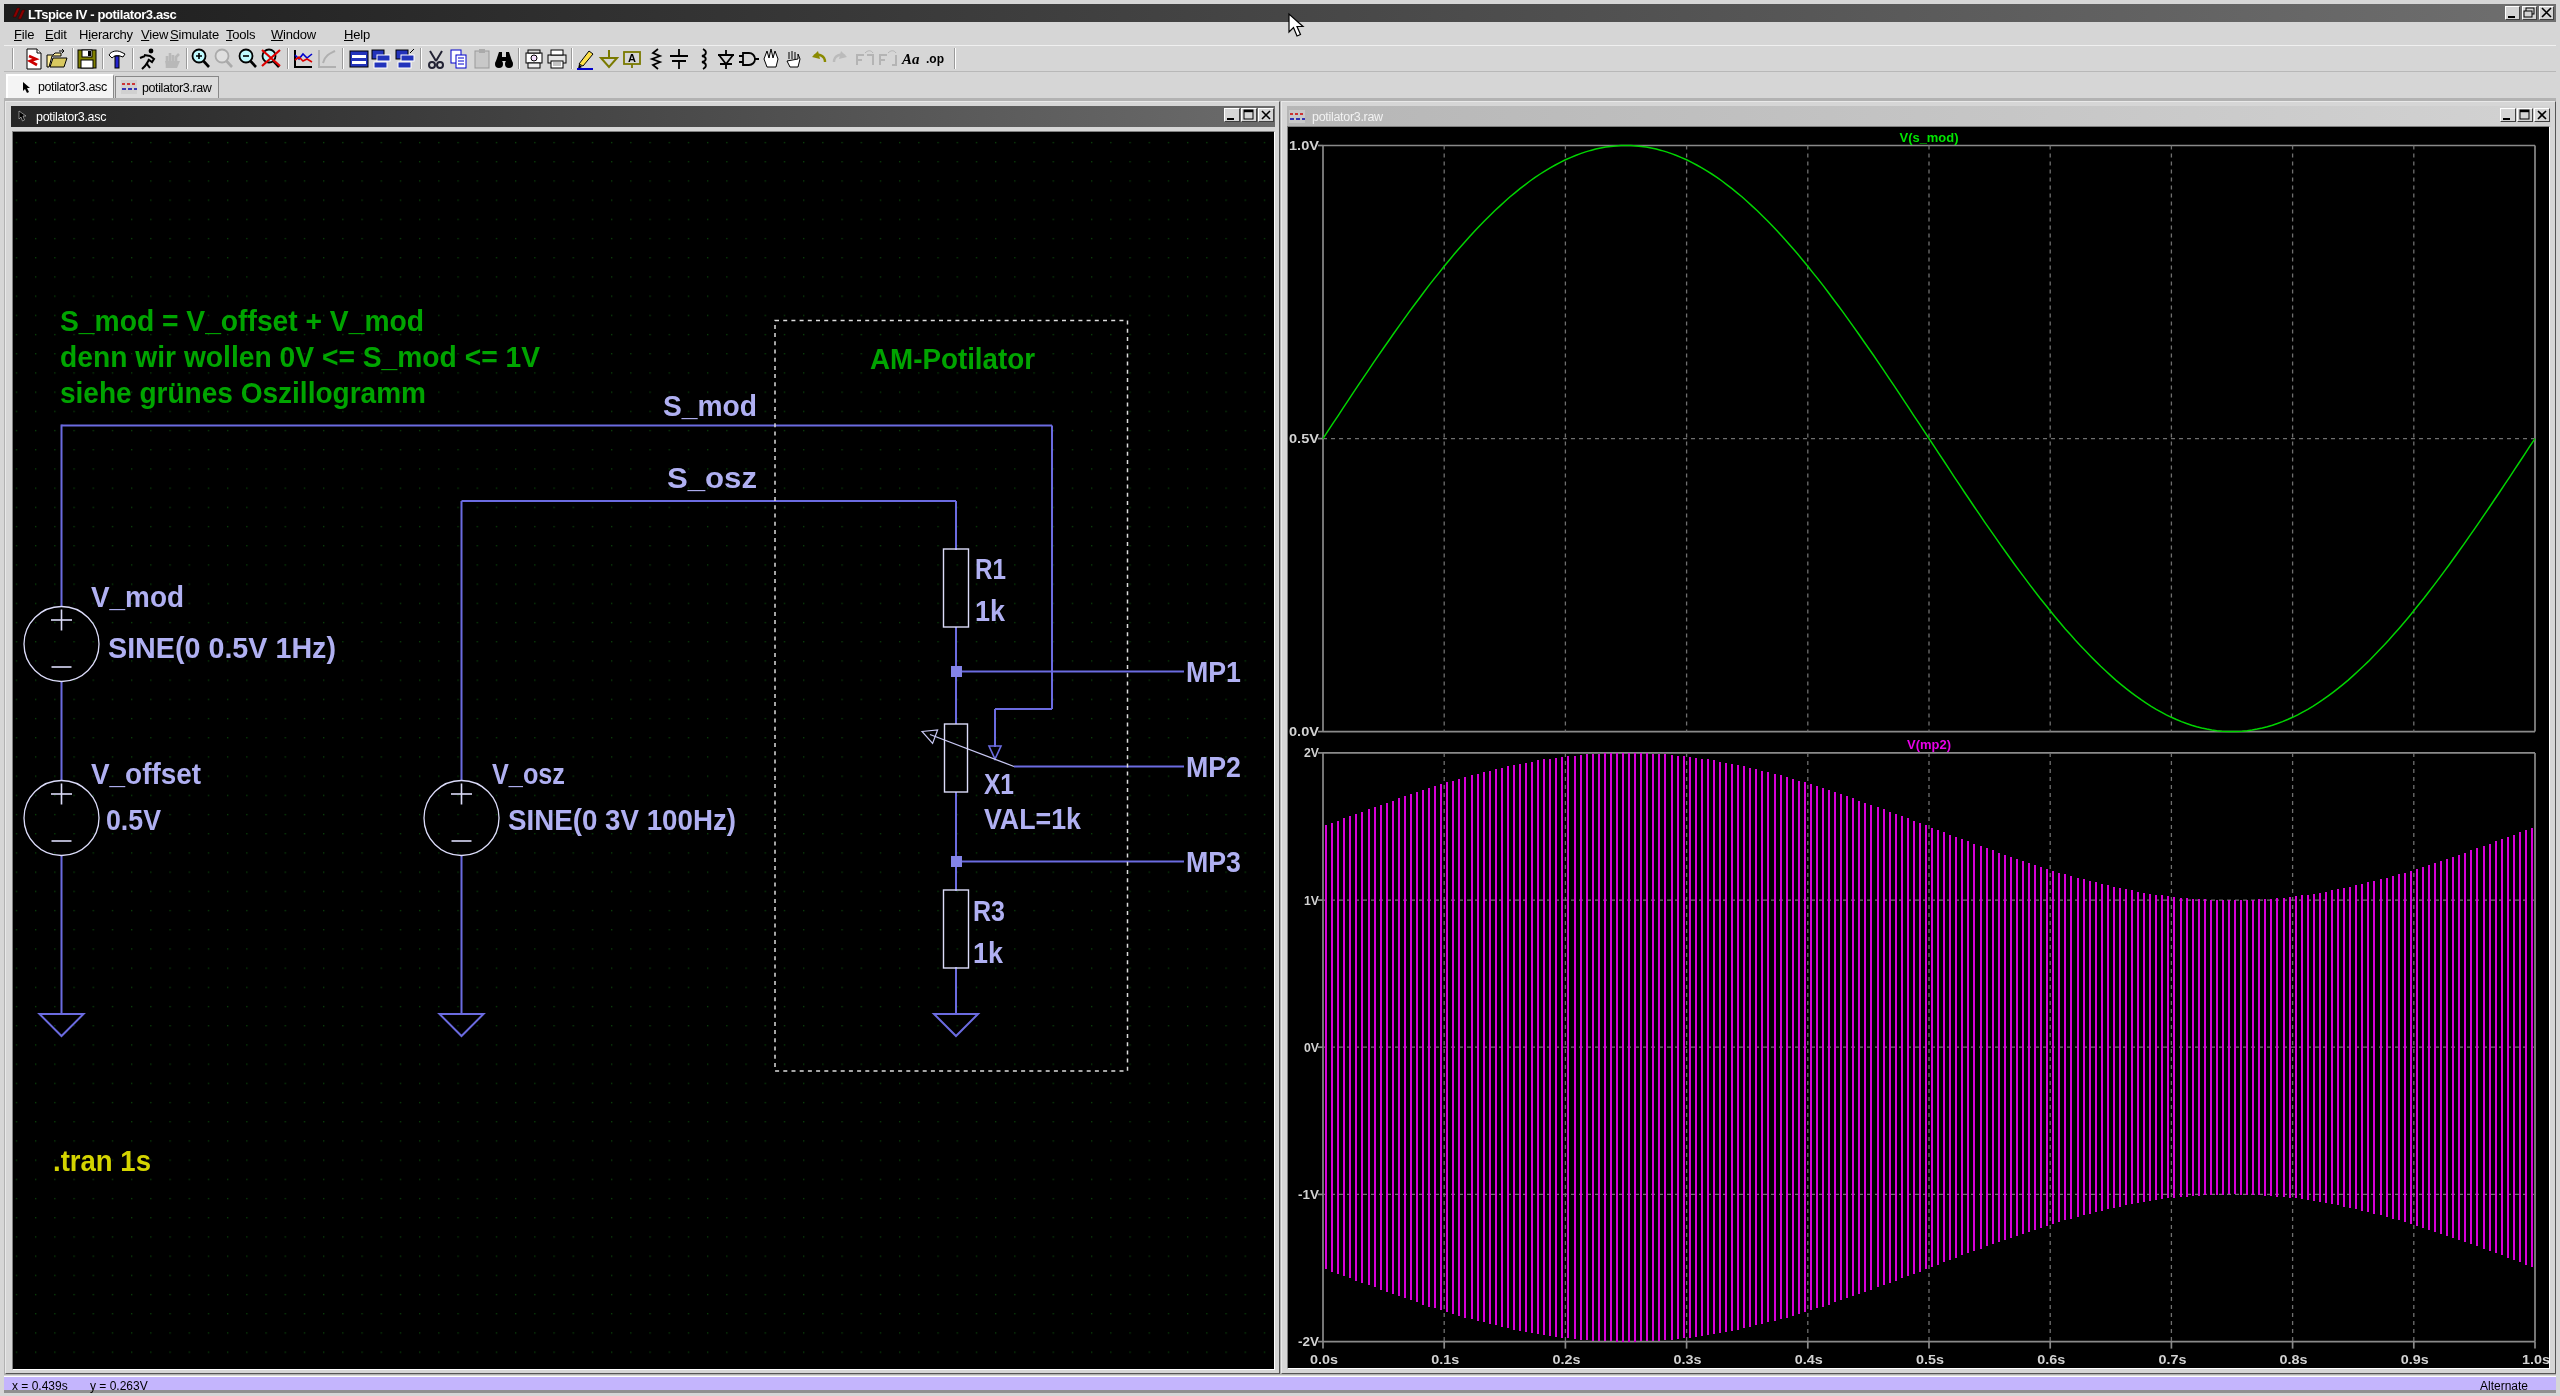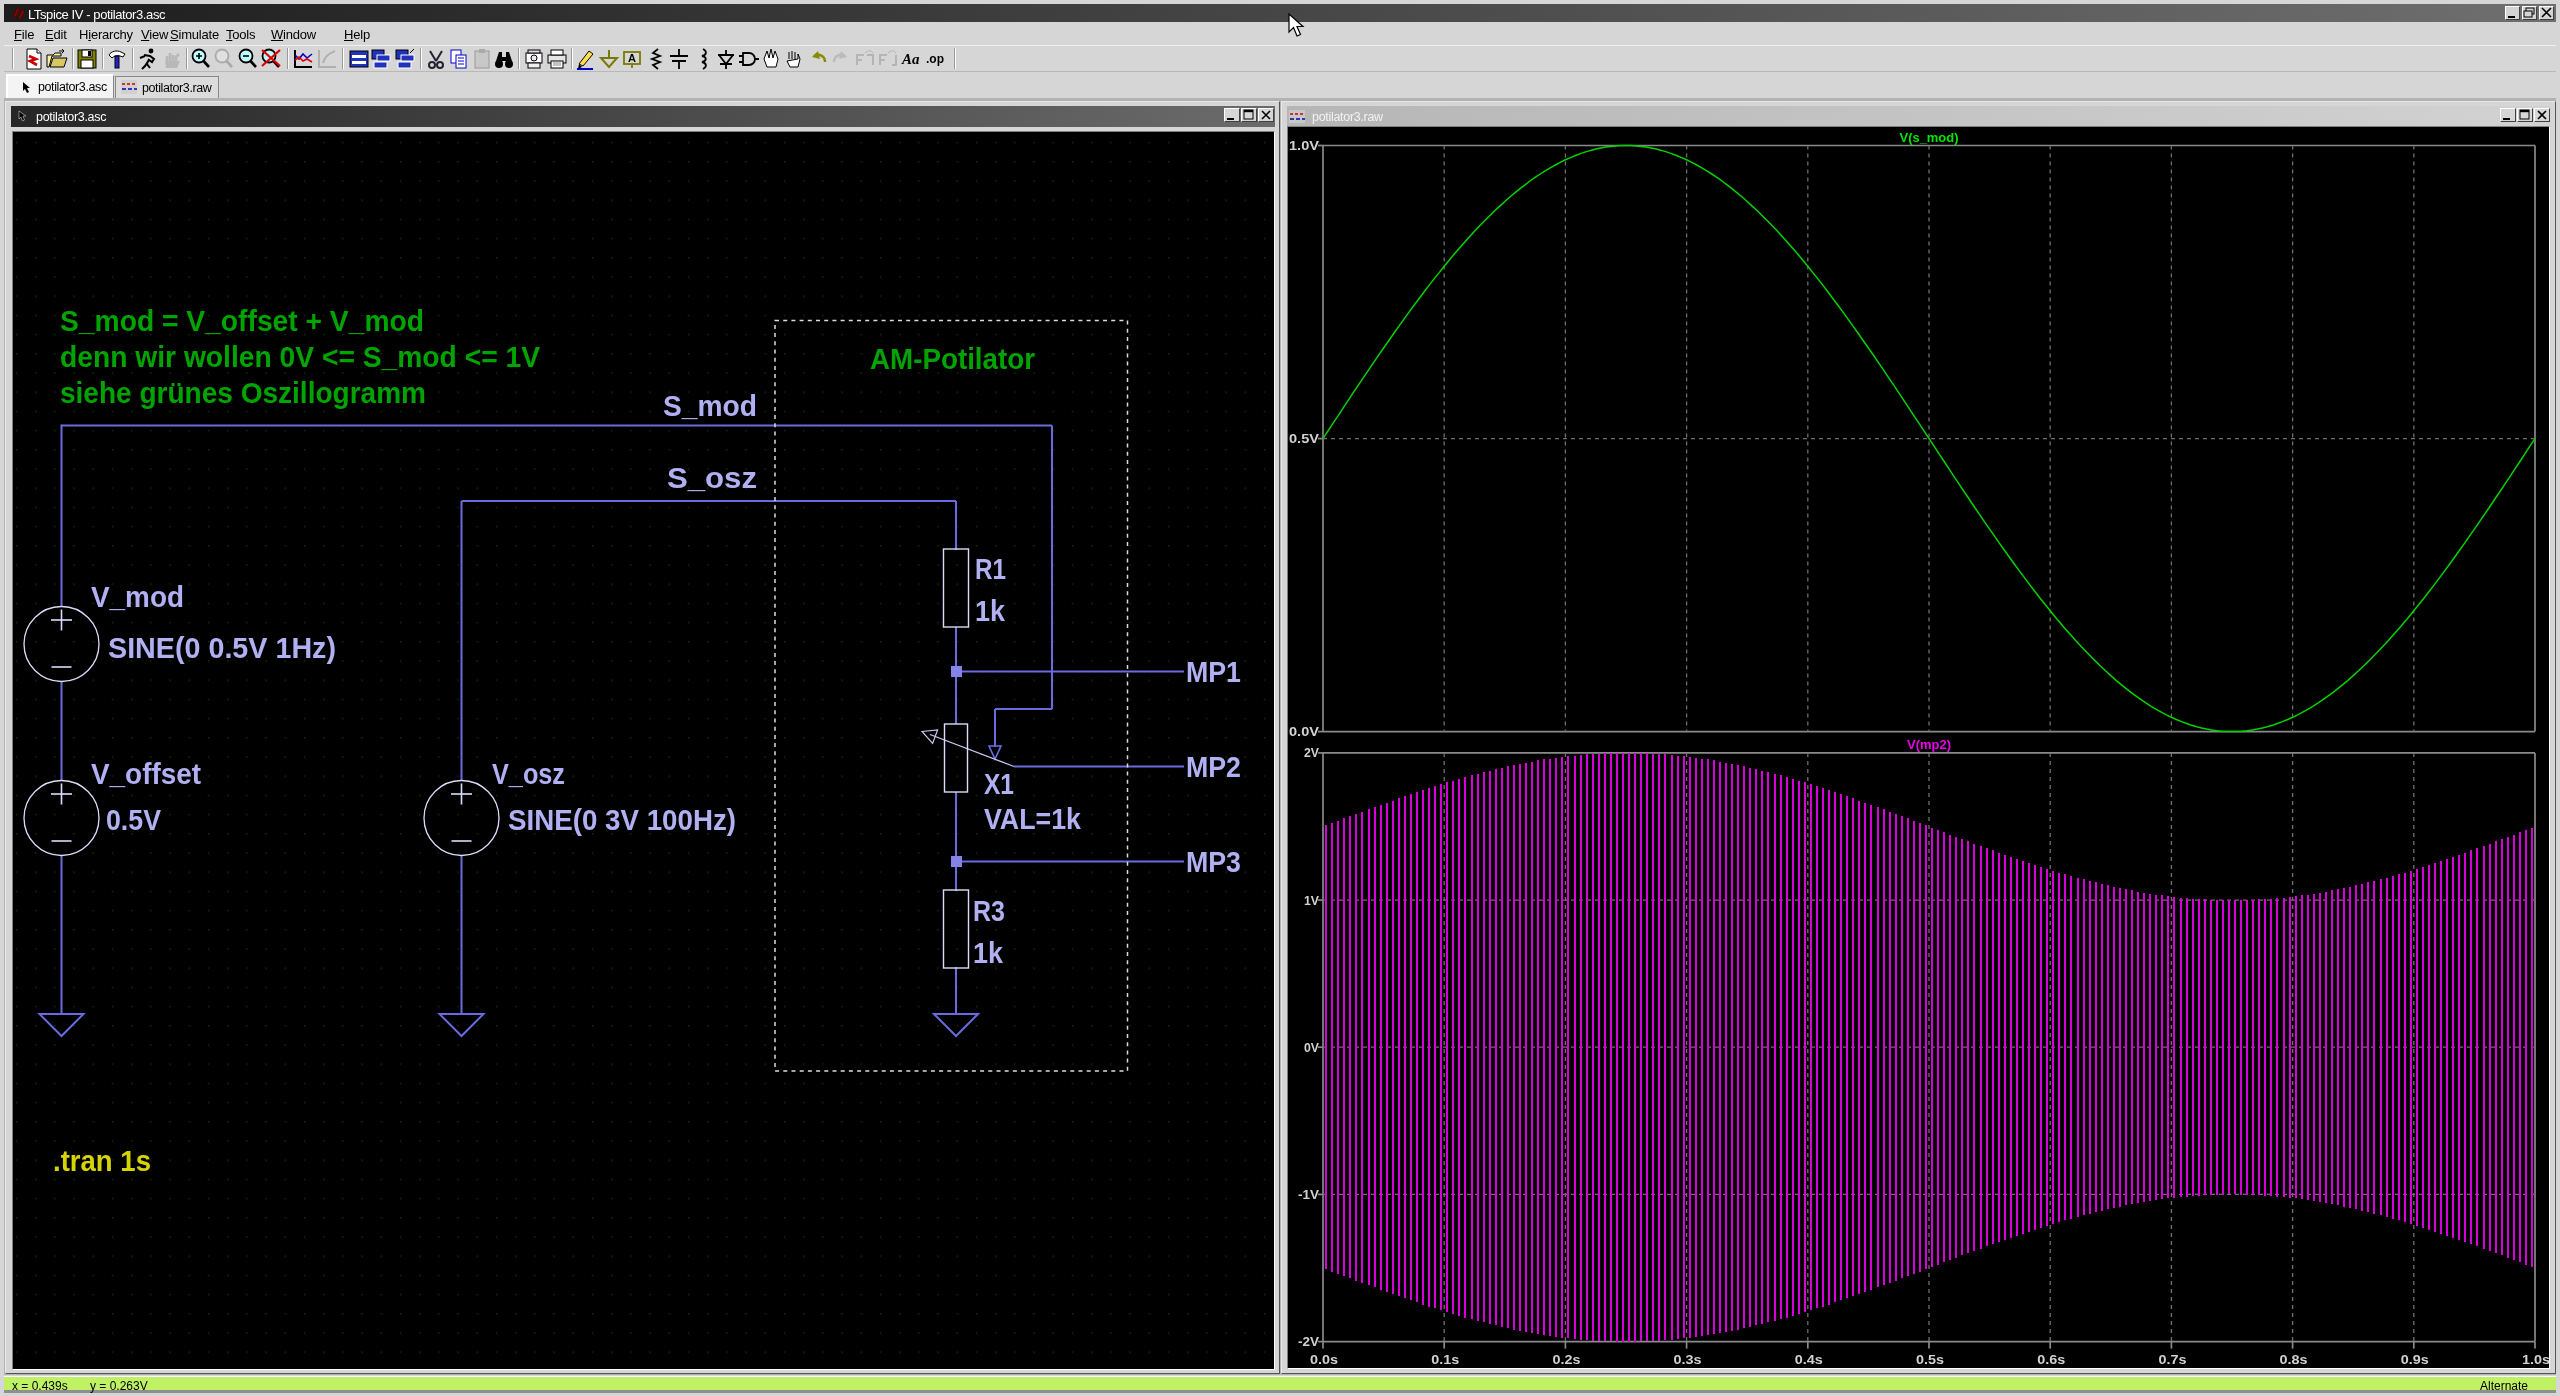--- a/index.html
+++ b/index.html
@@ -1,31 +1,31 @@
 <!DOCTYPE html>
 <html><head><meta charset="utf-8"><style>
 *{margin:0;padding:0;box-sizing:border-box}
 body{width:2560px;height:1396px;background:#d6d6d6;font-family:"Liberation Sans",sans-serif;position:relative;overflow:hidden}
-.titlebar{position:absolute;left:4px;top:4px;width:2552px;height:18px;background:linear-gradient(to right,#1d1d1d,#6f6f6f);color:#fff;font-size:13px;font-weight:normal}
+.titlebar{position:absolute;left:4px;top:4px;width:2552px;height:18px;background:linear-gradient(to right,#1d1d1d,#6f6f6f);color:#fff;font-size:13px;font-weight:bold}
 .titlebar .txt{position:absolute;left:24px;top:3px;letter-spacing:-0.4px}
 .tbtn{position:absolute;top:2px;width:15px;height:14px;background:#d4d4d4;border:1px solid;border-color:#fff #404040 #404040 #fff;font-size:9px;font-weight:bold;color:#000;text-align:center;line-height:12px}
 .menubar{position:absolute;left:4px;top:23px;width:2552px;height:36px;background:#d6d6d6;font-size:13px;color:#000;border-bottom:1px solid #c0c0c0;letter-spacing:-0.2px}
 .menubar span{position:absolute;top:4px}
 .toolbar{position:absolute;left:4px;top:45px;width:2552px;height:27px;background:#d6d6d6;border-top:1px solid #f0f0f0;border-bottom:1px solid #b8b8b8}
 .ti{position:absolute;top:1px;width:24px;height:24px}
 .sep{position:absolute;top:2px;width:2px;height:21px;border-left:1px solid #9a9a9a;border-right:1px solid #fff}
 .tabbar{position:absolute;left:4px;top:73px;width:2552px;height:25px;background:#d6d6d6}
 .tab1{position:absolute;left:2px;top:1px;width:108px;height:24px;background:#f4f4f4;border:1px solid #888;border-bottom:none;border-top:2px solid #fff;border-left:2px solid #fff;font-size:12.5px;letter-spacing:-0.4px}
 .tab2{position:absolute;left:111px;top:3px;width:104px;height:22px;background:#dcdcdc;border:1px solid #888;border-bottom:none;font-size:12.5px;letter-spacing:-0.4px}
 .mdi{position:absolute;left:4px;top:98px;width:2552px;height:1277px;background:#b2b2b2}
 .win{position:absolute;background:#d6d6d6;border:1px solid;border-color:#e8e8e8 #555 #555 #e8e8e8}
 .wtitle{position:absolute;left:5px;top:4px;height:21px;font-size:12.5px;color:#fff;letter-spacing:-0.3px}
 .wbtn{position:absolute;top:2px;width:16px;height:14px;background:#d6d6d6;border:1px solid;border-color:#fff #404040 #404040 #fff;font-size:9px;font-weight:bold;color:#000;text-align:center;line-height:12px}
 .canvas{position:absolute;background:#000;border:1px solid;border-color:#808080 #fff #fff #808080}
-.statusbar{position:absolute;left:4px;top:1376px;width:2552px;height:17px;background:#bef264;border-top:1px solid #fff;border-bottom:3px solid #8f8f8f;font-size:12px;color:#000}
+.statusbar{position:absolute;left:4px;top:1376px;width:2552px;height:17px;background:#c4b5fd;border-top:1px solid #fff;border-bottom:3px solid #8f8f8f;font-size:12px;color:#000}
 u{text-decoration:underline}
 </style></head><body>
 <div class="titlebar">
  <svg style="position:absolute;left:8px;top:2px" width="15" height="15" viewBox="0 0 15 15">
       <path d="M1 11L5 2h3L4 11zM6 13l4-9h3l-4 9z" fill="#8b0000" stroke="#300" stroke-width="0.5"></path>
     </svg>
  <span class="txt">LTspice IV - potilator3.asc</span>
  <div class="tbtn" style="left:2501px"><svg width="13" height="12">
         <rect x="2" y="9" width="7" height="2" fill="#000"></rect>
       </svg></div>

